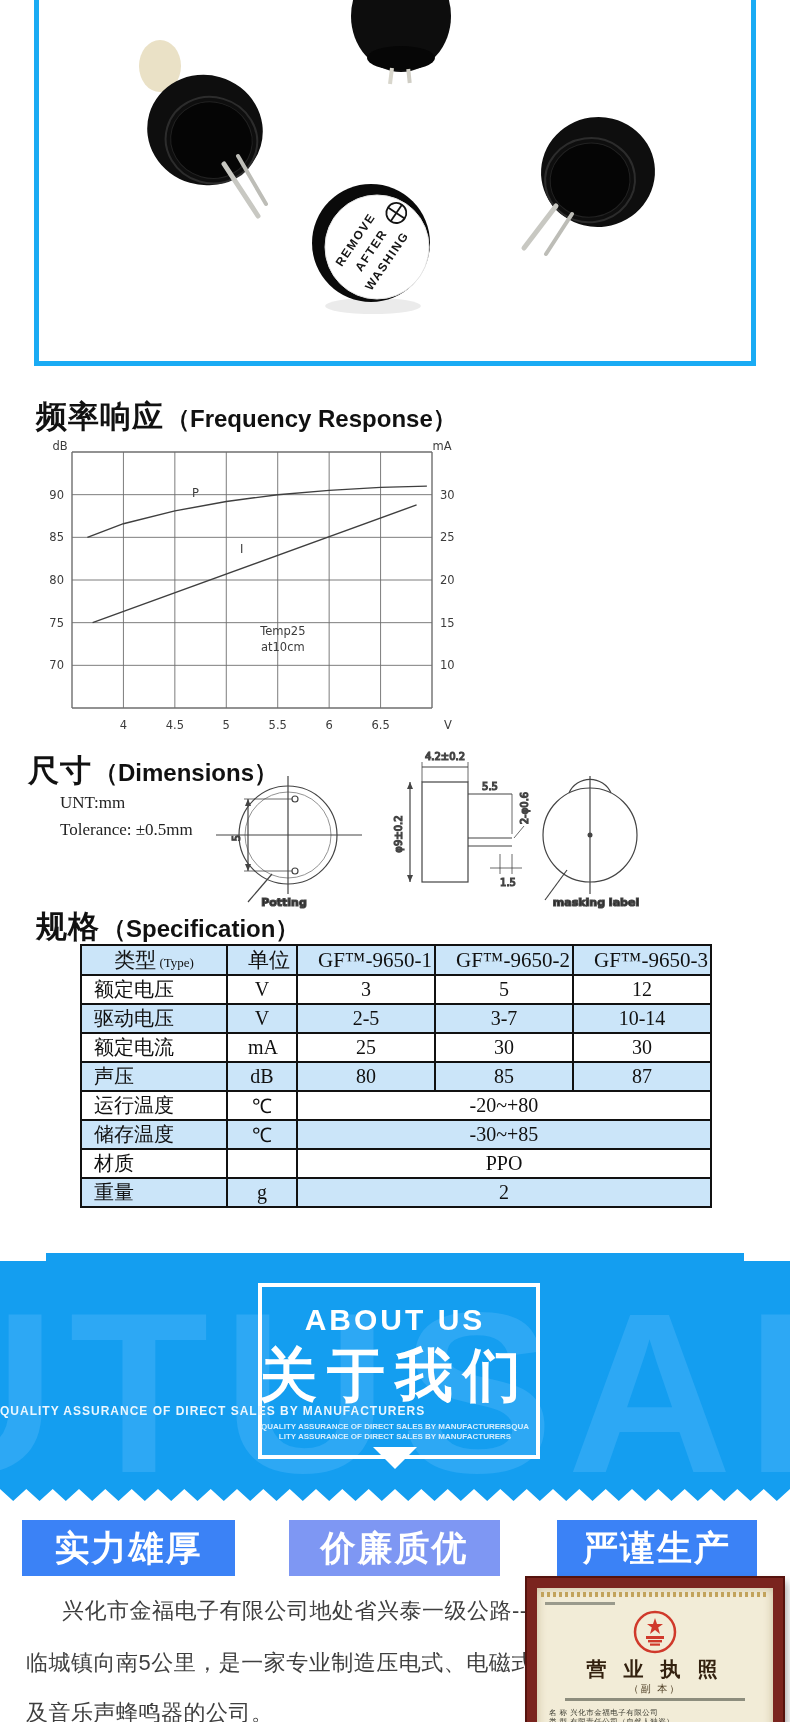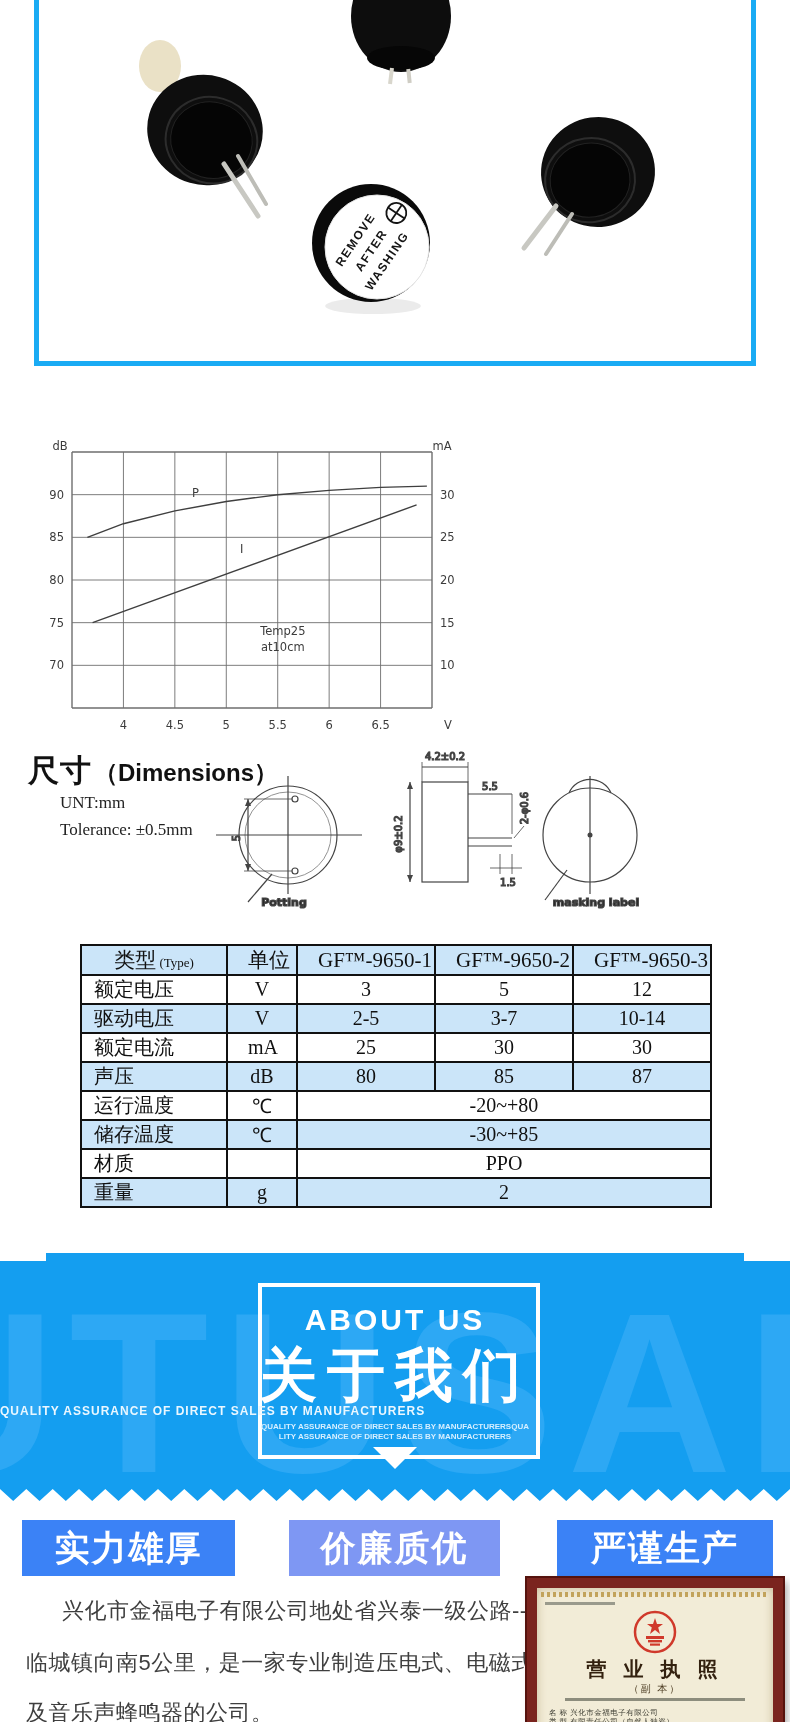--- a/index.html
+++ b/index.html
@@ -125,20 +125,23 @@
         <text x="371" y="267" text-anchor="middle">WASHING</text>
         <g stroke="#141414" stroke-width="1.8" fill="none">
           <circle cx="416" cy="244" r="10"></circle>
           <line x1="416" y1="234" x2="416" y2="254"></line>
           <line x1="406" y1="244" x2="426" y2="244"></line>
         </g>
       </g>
     </g>
   </svg>
 
+  <div class="sec-head" style="left:36px;top:396px">
+    <span class="h-zh">频率响应</span><span class="h-en">（Frequency Response）</span>
+  </div>
 
   <svg class="abs" style="left:30px;top:438px" width="440" height="305" viewBox="0 0 440 305">
       <line x1="42" y1="14" x2="42" y2="270" stroke="#6e6e6e" stroke-width="1.4"></line>
       <line x1="93.42857142857142" y1="14" x2="93.42857142857142" y2="270" stroke="#6e6e6e" stroke-width="0.9"></line>
       <line x1="144.85714285714283" y1="14" x2="144.85714285714283" y2="270" stroke="#6e6e6e" stroke-width="0.9"></line>
       <line x1="196.28571428571428" y1="14" x2="196.28571428571428" y2="270" stroke="#6e6e6e" stroke-width="0.9"></line>
       <line x1="247.7142857142857" y1="14" x2="247.7142857142857" y2="270" stroke="#6e6e6e" stroke-width="0.9"></line>
       <line x1="299.14285714285717" y1="14" x2="299.14285714285717" y2="270" stroke="#6e6e6e" stroke-width="0.9"></line>
       <line x1="350.57142857142856" y1="14" x2="350.57142857142856" y2="270" stroke="#6e6e6e" stroke-width="0.9"></line>
       <line x1="402" y1="14" x2="402" y2="270" stroke="#6e6e6e" stroke-width="1.4"></line>
@@ -225,20 +228,23 @@
     <g>
       <circle cx="430" cy="93" r="47"></circle>
       <path d="M409,51 A23,23 0 0 1 451,51"></path>
       <line x1="430" y1="34" x2="430" y2="152"></line>
       <circle cx="430" cy="93" r="2.5" fill="#444" stroke="none"></circle>
       <line x1="407" y1="128" x2="385" y2="158"></line>
       <text class="dimtxt-b" x="436" y="164" text-anchor="middle">masking label</text>
     </g>
   </svg>
 
+  <div class="sec-head" style="left:36px;top:906px">
+    <span class="h-zh">规格</span><span class="h-en">（Specification）</span>
+  </div>
 
   <div class="spec-wrap">
     <table class="spec">
       <colgroup>
         <col class="col-label">
           <col class="col-unit">
           <col class="col-v">
           <col class="col-v">
           <col class="col-v">
       </colgroup>
@@ -319,21 +325,21 @@
   <svg class="zig" width="790" height="17" viewBox="0 0 790 17">
       <polygon points="0,0 790,0 790,5 776.8,17 763.7,5 750.5,17 737.3,5 724.2,17 711.0,5 697.8,17 684.7,5 671.5,17 658.3,5 645.2,17 632.0,5 618.8,17 605.7,5 592.5,17 579.3,5 566.2,17 553.0,5 539.8,17 526.7,5 513.5,17 500.3,5 487.2,17 474.0,5 460.8,17 447.7,5 434.5,17 421.3,5 408.2,17 395.0,5 381.8,17 368.7,5 355.5,17 342.3,5 329.2,17 316.0,5 302.8,17 289.7,5 276.5,17 263.3,5 250.2,17 237.0,5 223.8,17 210.7,5 197.5,17 184.3,5 171.2,17 158.0,5 144.8,17 131.7,5 118.5,17 105.3,5 92.2,17 79.0,5 65.8,17 52.7,5 39.5,17 26.3,5 13.2,17 0.0,5" fill="#149ef0"></polygon>
     </svg>
 
   <div class="feat feat-blue" style="left:22px;width:213px">
     <span>实力雄厚</span>
   </div>
   <div class="feat feat-purple" style="left:289px;width:211px">
     <span>价廉质优</span>
   </div>
-  <div class="feat feat-blue" style="left:557px;width:216px">
+  <div class="feat feat-blue" style="left:557px;width:200px">
     <span>严谨生产</span>
   </div>
 
   <div>
     <div class="intro-line" style="left:62px;top:1596px">兴化市金福电子有限公司地处省兴泰一级公路--</div>
     <div class="intro-line" style="left:26px;top:1648px">临城镇向南5公里，是一家专业制造压电式、电磁式</div>
     <div class="intro-line" style="left:26px;top:1698px">及音乐声蜂鸣器的公司。</div>
   </div>
 
   <div class="license">

